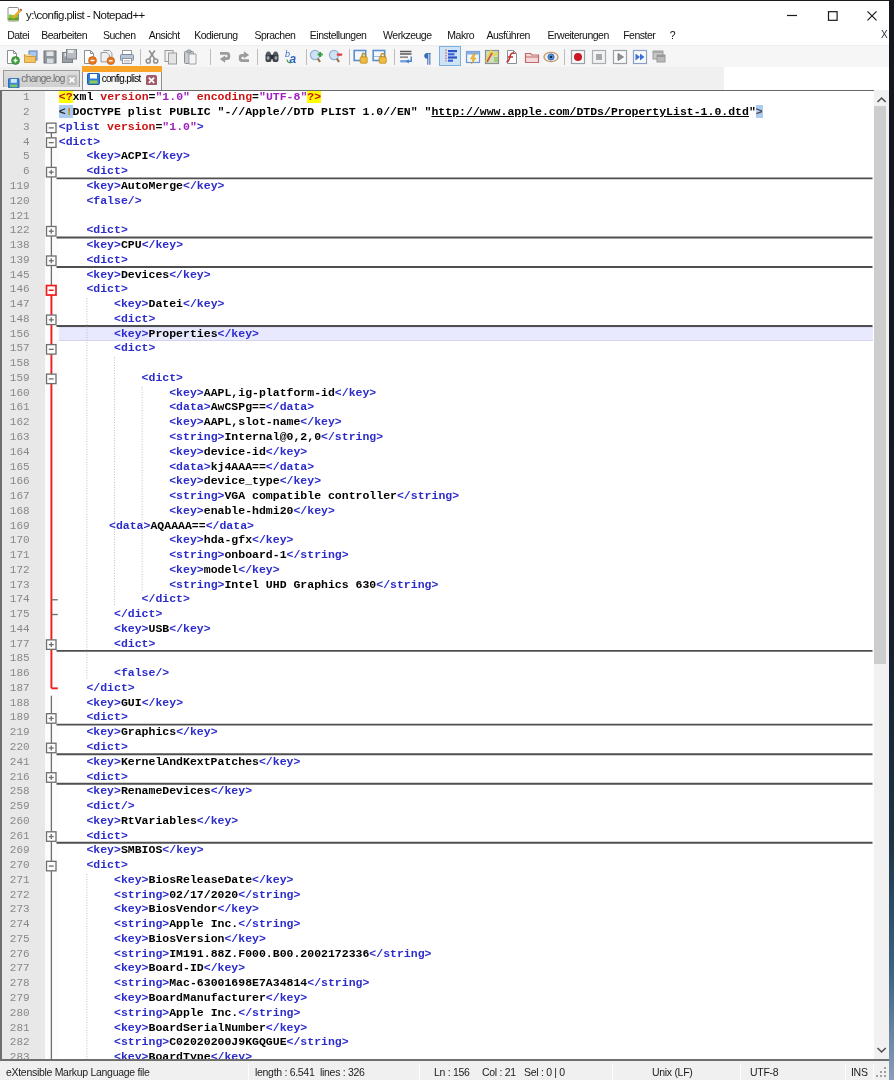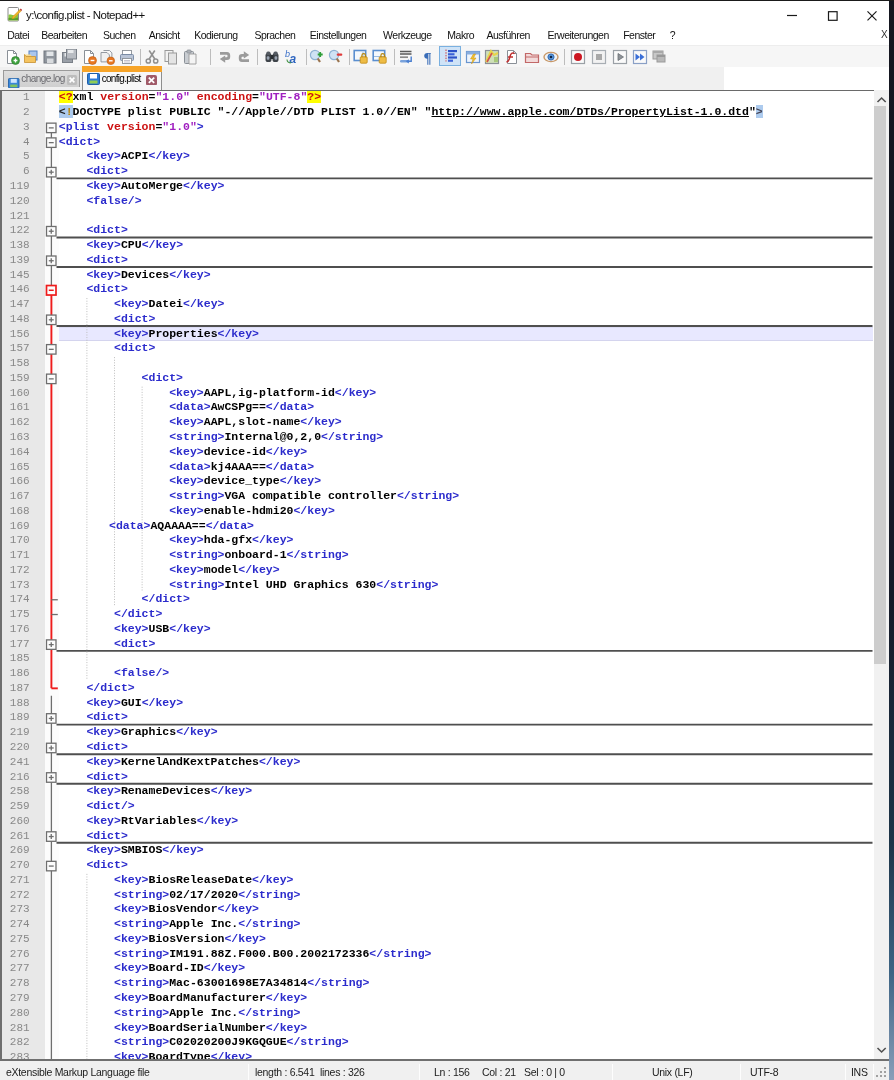--- a/index.html
+++ b/index.html
@@ -306,21 +306,21 @@
       <div class="num" style="top:383.26px">166</div>
       <div class="num" style="top:398.03px">167</div>
       <div class="num" style="top:412.79px">168</div>
       <div class="num" style="top:427.56px">169</div>
       <div class="num" style="top:442.32px">170</div>
       <div class="num" style="top:457.08px">171</div>
       <div class="num" style="top:471.85px">172</div>
       <div class="num" style="top:486.61px">173</div>
       <div class="num" style="top:501.38px">174</div>
       <div class="num" style="top:516.14px">175</div>
-      <div class="num" style="top:530.90px">176</div>
+      <div class="num" style="top:530.90px">144</div>
       <div class="num" style="top:545.67px">177</div>
       <div class="num" style="top:560.43px">185</div>
       <div class="num" style="top:575.20px">186</div>
       <div class="num" style="top:589.96px">187</div>
       <div class="num" style="top:604.72px">188</div>
       <div class="num" style="top:619.49px">189</div>
       <div class="num" style="top:634.25px">219</div>
       <div class="num" style="top:649.02px">220</div>
       <div class="num" style="top:663.78px">241</div>
       <div class="num" style="top:678.54px">216</div>

